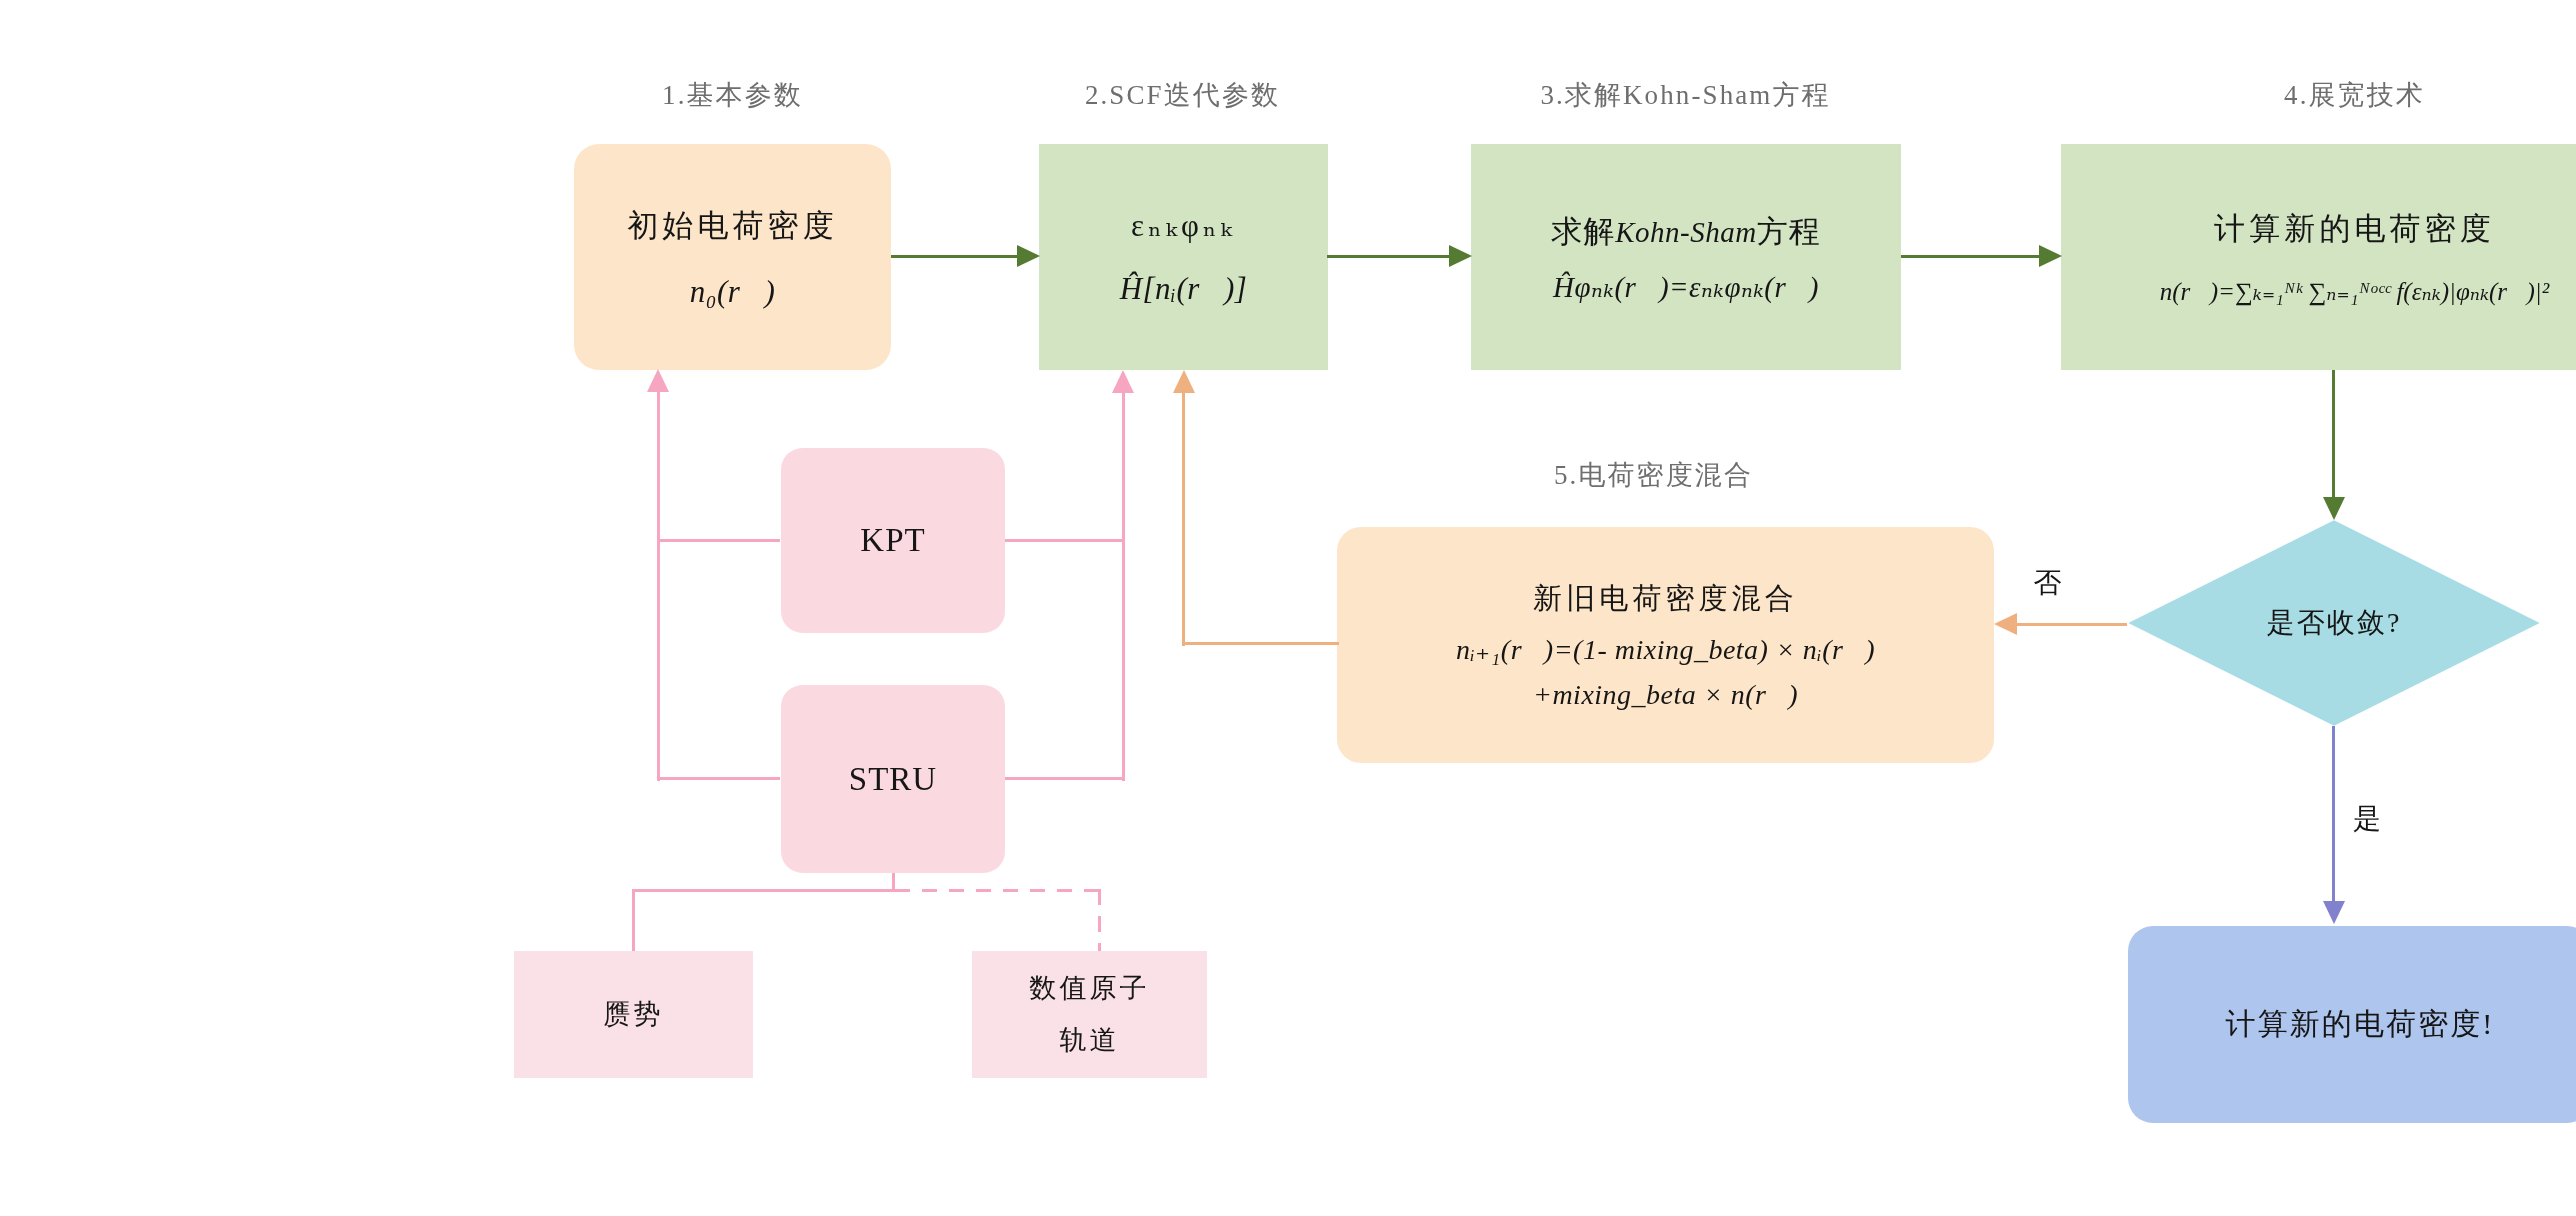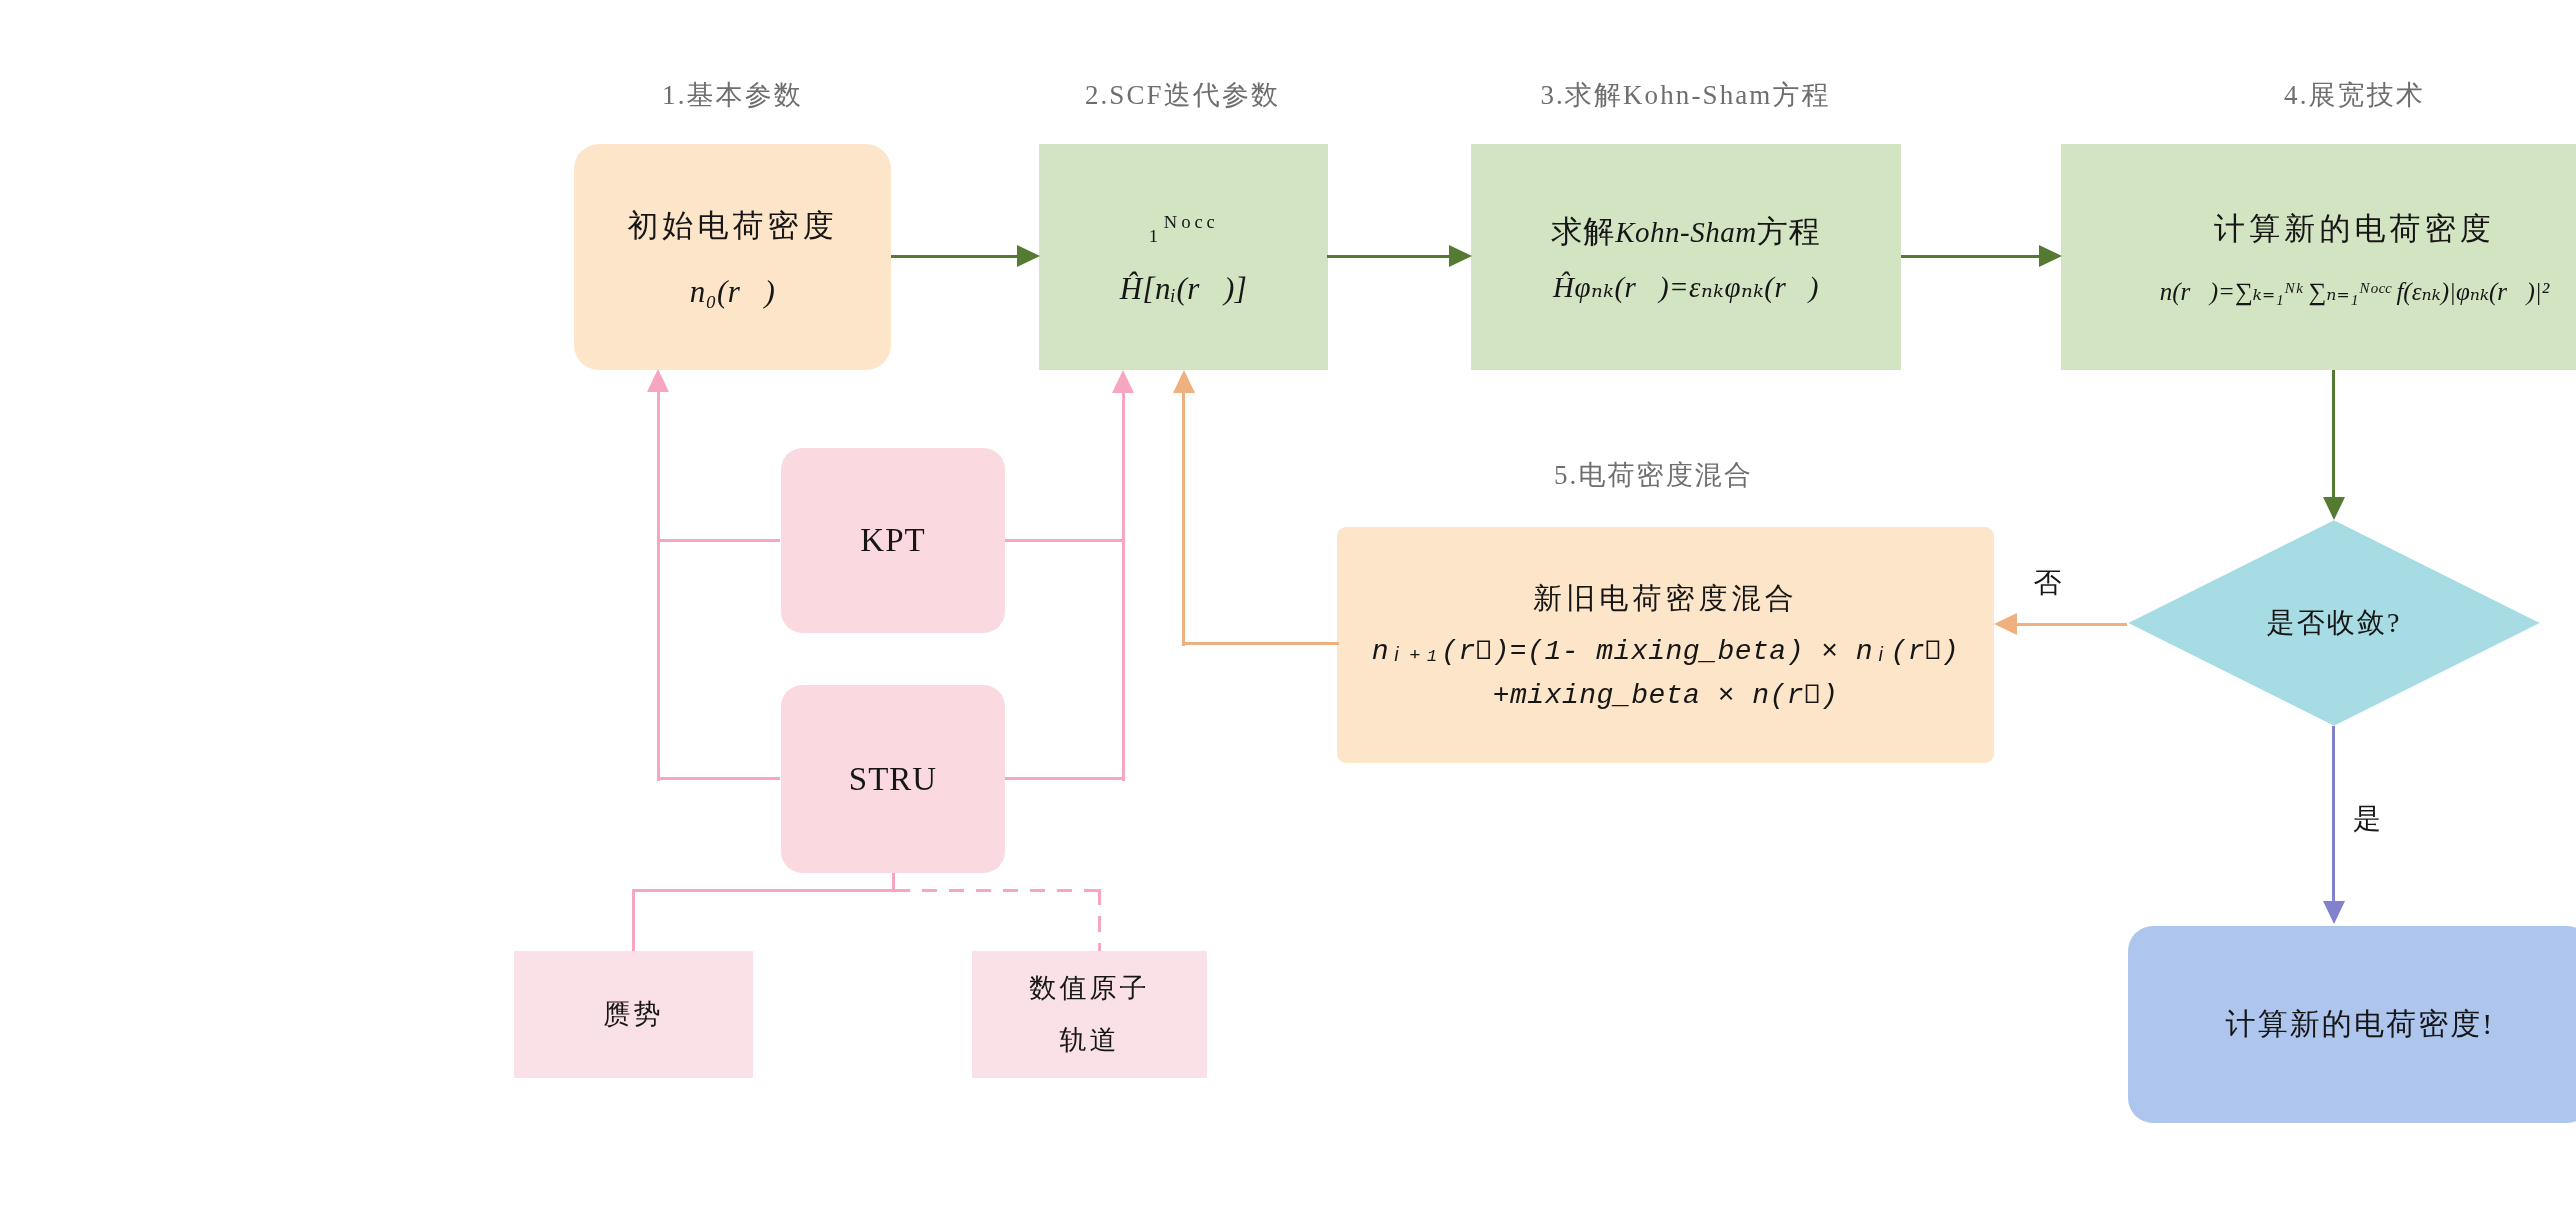--- a/index.html
+++ b/index.html
@@ -12,21 +12,21 @@
     text-align:center; font-size:27px; letter-spacing:2.1px; color:var(--title-gray);
   }
   .node {
     position:absolute; display:flex; flex-direction:column; align-items:center;
     justify-content:center; color:var(--text-black); text-align:center;
   }
   .cjk { font-size:31px; letter-spacing:4.1px; }
   .formula { font-size:31px; font-style:italic; letter-spacing:0.5px; }
   .formula-small { font-size:25px; font-style:italic; }
   .box-orange { background:var(--box-orange); border-radius:25px; }
-  .box-orange-big { background:var(--box-orange); border-radius:9px;font-family:Liberation Mono, monospace; }
+  .box-orange-big { background:var(--box-orange); border-radius:24px; }
   .box-green { background:var(--box-green); border-radius:0; }
   .box-pink { background:var(--box-pink); border-radius:21.6px; }
   .box-pink-light { background:var(--box-pink-light); border-radius:0; }
   .box-blue { background:var(--box-blue); border-radius:25px; }
   .hline { position:absolute; height:3.1px; }
   .vline { position:absolute; width:3.1px; }
   .green-line { background:var(--line-green); }
   .pink-line { background:var(--line-pink); }
   .orange-line { background:var(--line-orange); }
   .purple-line { background:var(--line-purple); }
@@ -63,21 +63,21 @@
   <div class="step-title" style="left:1428px;top:77px;">3.求解Kohn-Sham方程</div>
   <div class="step-title" style="left:2097px;top:77px;">4.展宽技术</div>
   <div class="step-title" style="left:1396px;top:457px;">5.电荷密度混合</div>
 
   <div class="node box-orange" style="left:574px;top:144px;width:317px;height:226px;gap:27px;">
     <div class="cjk">初始电荷密度</div>
     <div class="formula">n₀(r⃗)</div>
   </div>
 
   <div class="node box-green" style="left:1039px;top:144px;width:289px;height:226px;gap:27px;">
-    <div class="cjk">₁ᴺᵒᶜᶜ</div>
+    <div class="cjk">εₙₖφₙₖ</div>
     <div class="formula">Ĥ[nᵢ(r⃗)]</div>
   </div>
 
   <div class="node box-green" style="left:1471px;top:144px;width:430px;height:226px;gap:17px;">
     <div class="cjk" style="letter-spacing:1px;"><span>求解</span><span class="formula" style="font-size:29px;">Kohn-Sham</span><span>方程</span></div>
     <div class="formula" style="font-size:29px;text-align:right;">Ĥφₙₖ(r⃗)=εₙₖφₙₖ(r⃗)</div>
   </div>
 
   <div class="node box-green" style="left:2061px;top:144px;width:587px;height:226px;gap:27px;">
     <div class="cjk">计算新的电荷密度</div>

